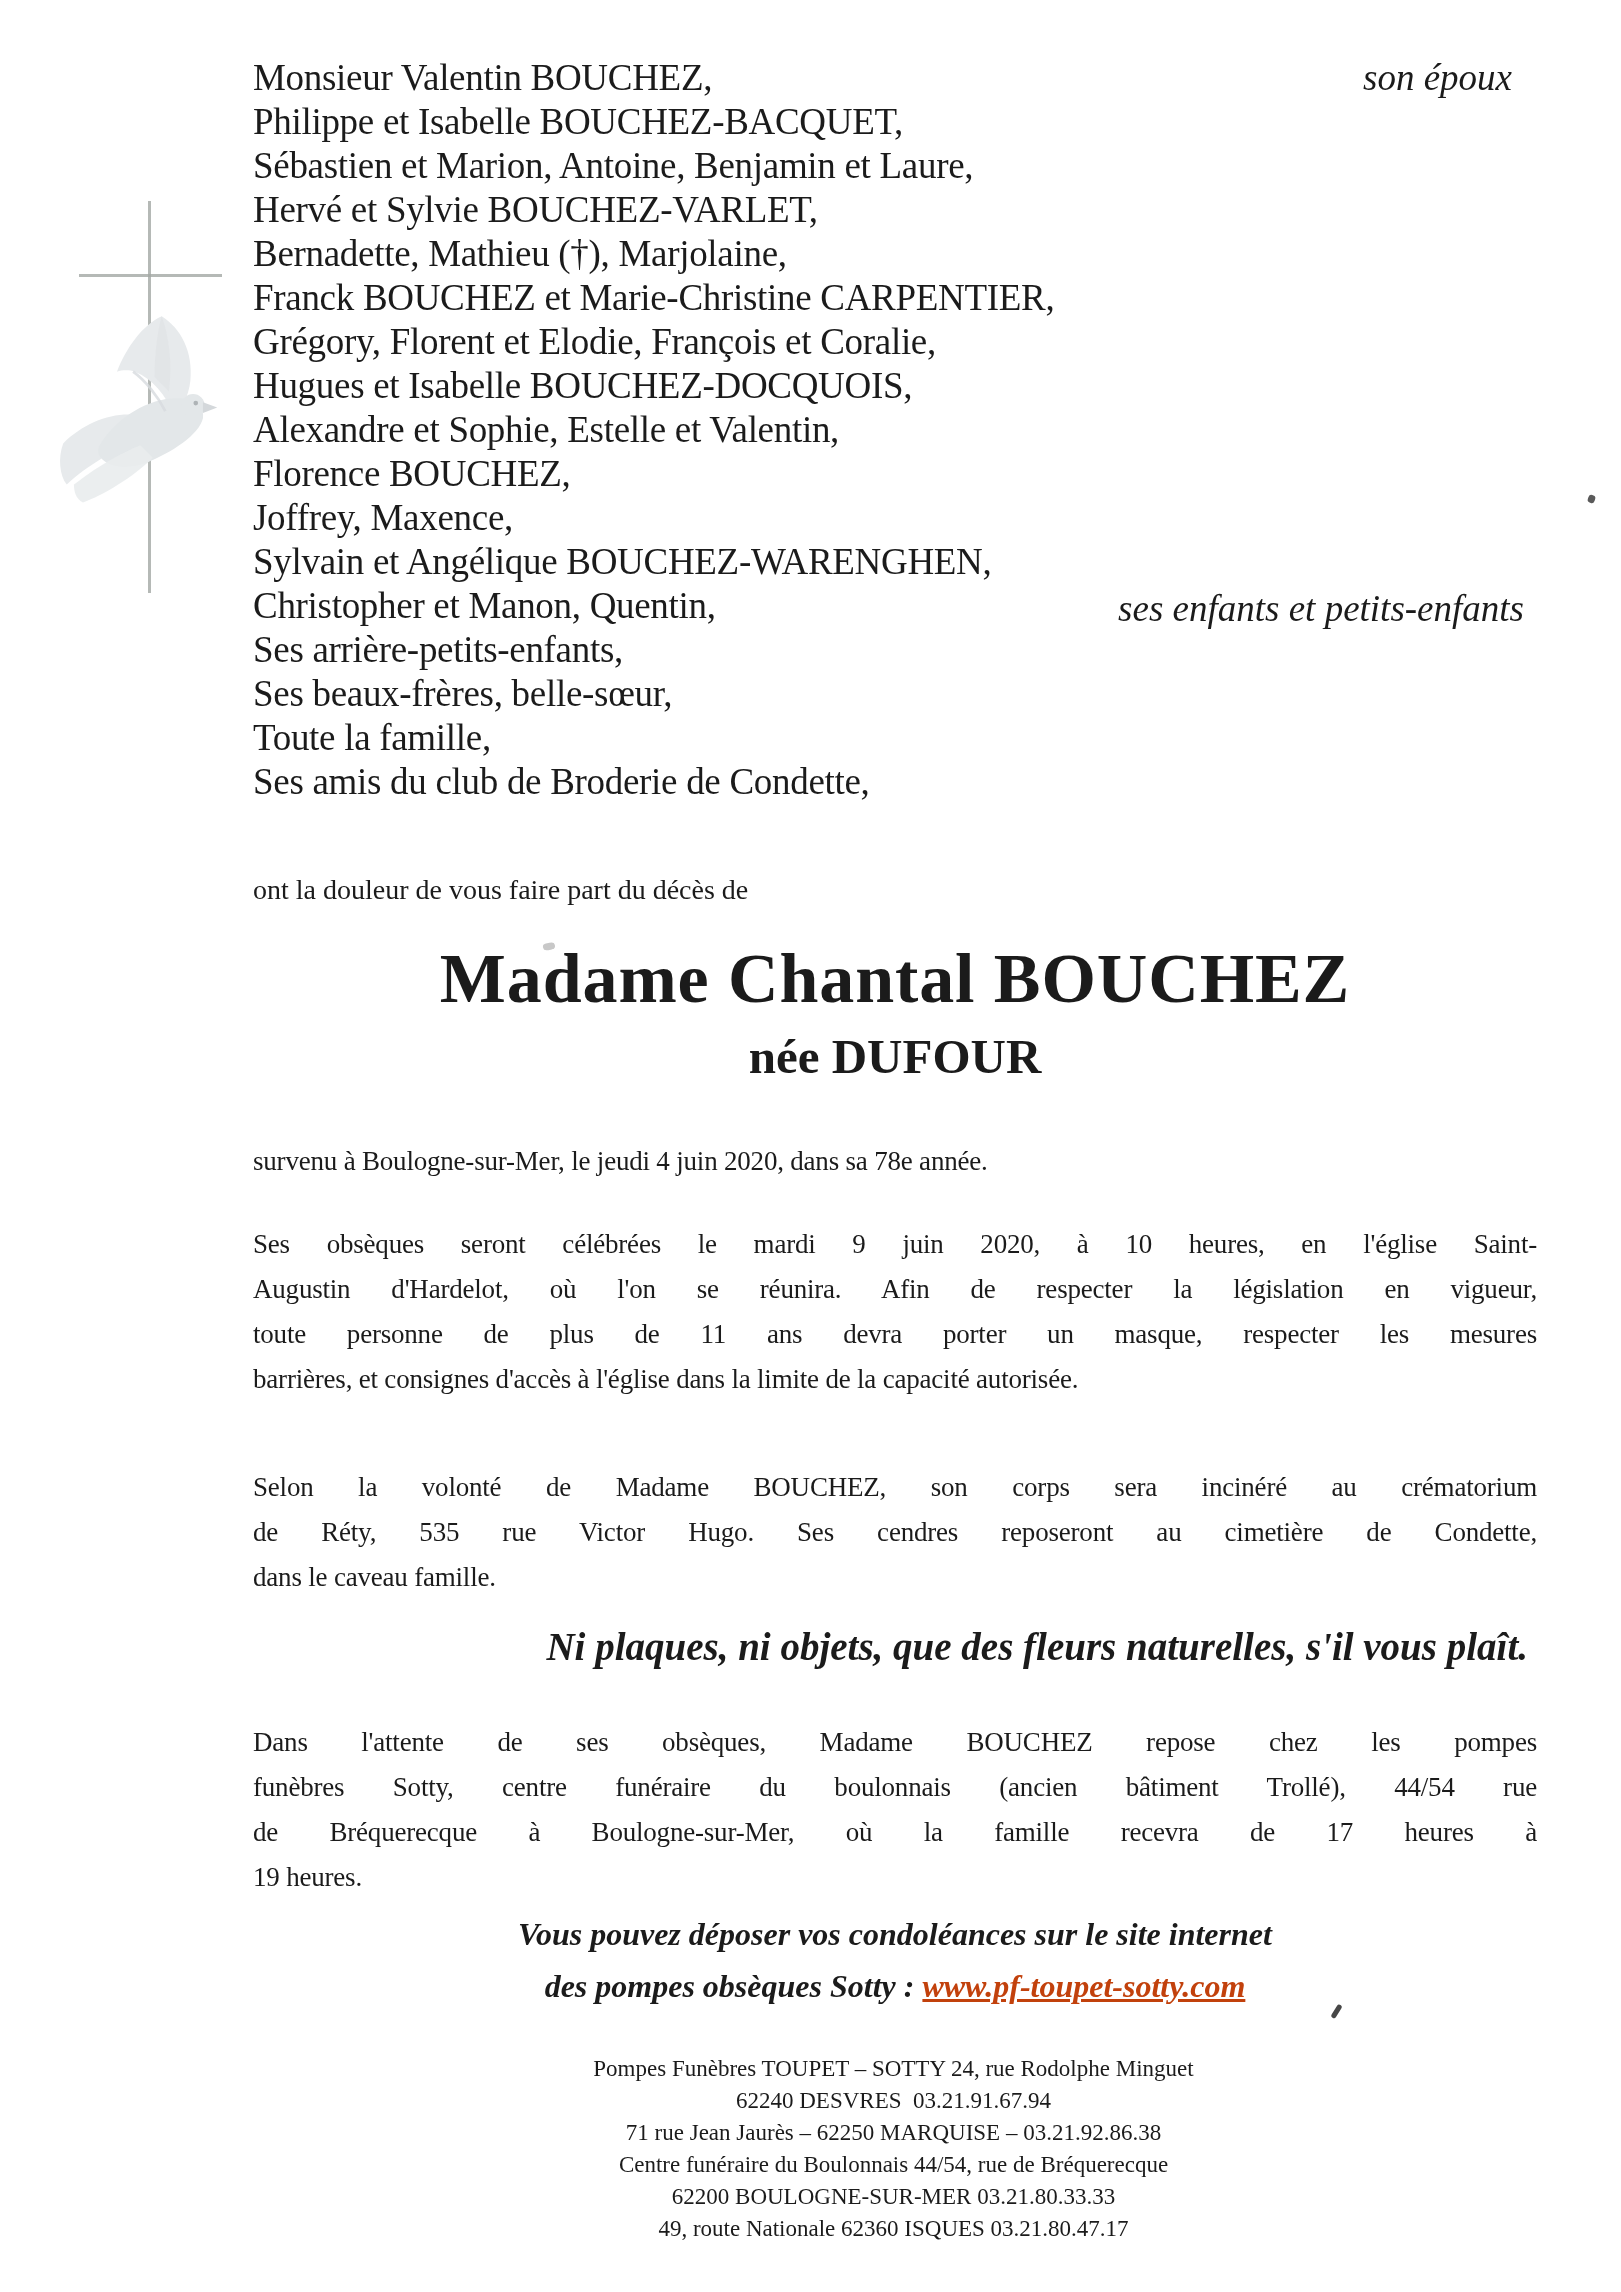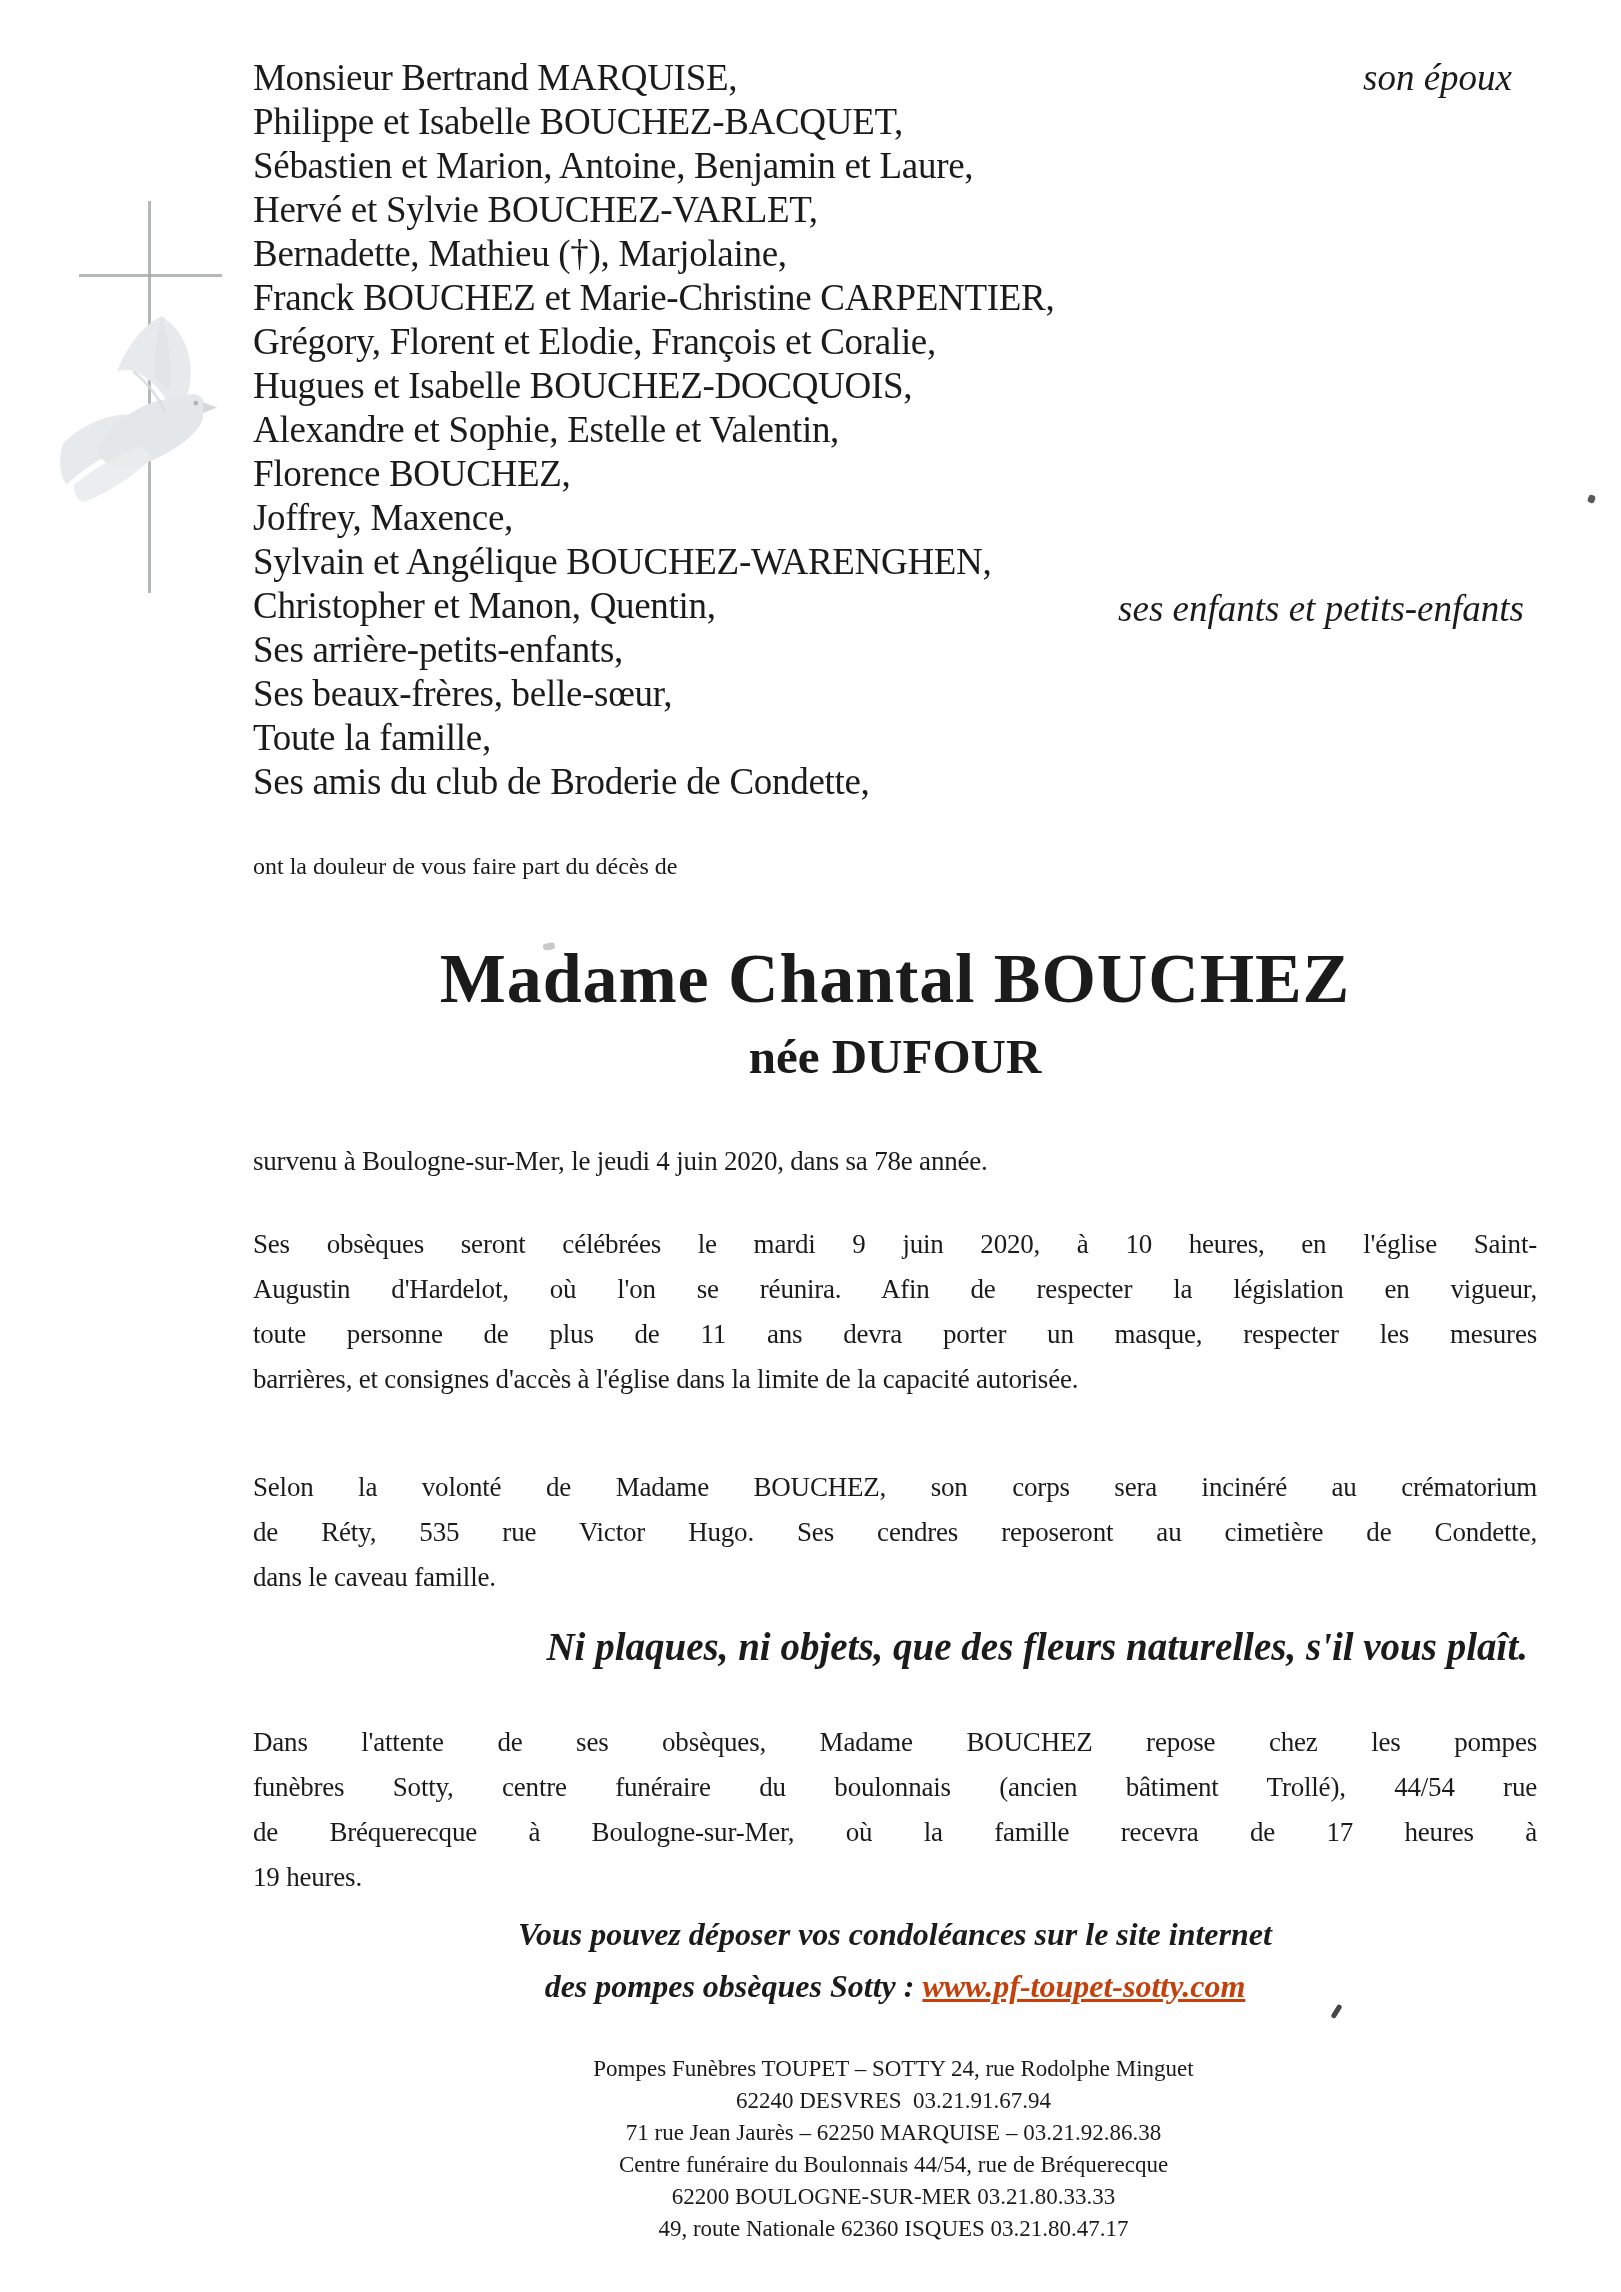--- a/index.html
+++ b/index.html
@@ -15,21 +15,21 @@
   
   .cross-v{position:absolute;left:148px;top:201px;width:2.7px;height:392px;background:#a2a8a4;opacity:.8;}
   .cross-h{position:absolute;left:79px;top:274px;width:143px;height:2.7px;background:#a2a8a4;opacity:.8;}
   .dove{position:absolute;left:47px;top:309px;width:199px;height:215px;}
   
   .family{position:absolute;left:253px;top:56px;font-size:37px;line-height:44px;letter-spacing:-0.3px;white-space:nowrap;}
   .credit{position:absolute;font-style:italic;font-size:37px;white-space:nowrap;}
   .credit.spouse{top:56px;right:109px;}
   .credit.children{top:587px;right:97px;}
   
-  .intro{position:absolute;left:253px;top:853px;font-size:24px;white-space:nowrap;text-align:right;}
+  .intro{position:absolute;left:253px;top:874px;font-size:28px;white-space:nowrap;text-align:right;}
   
   .title-block{position:absolute;left:253px;top:940px;width:1284px;text-align:center;}
   .deceased{font-weight:bold;font-size:70px;line-height:77px;letter-spacing:0.9px;}
   .maiden{font-weight:bold;font-size:49px;line-height:54px;margin-top:12.5px;}
   
   .para{position:absolute;left:253px;width:1284px;font-size:27px;line-height:45px;letter-spacing:-0.2px;}
   .para .jline{text-align:justify;text-align-last:justify;}
   .para .jline.last{text-align:left;text-align-last:left;}
   .p1{top:1139px;}
   .p2{top:1222px;}
@@ -73,21 +73,21 @@
     <path d="M174 104 L190 110 L174 116 Z" fill="#d4d8db"></path>
     <circle cx="166" cy="105" r="2.6" fill="#aeb3b6"></circle>
 
     <path d="M30 196 C52 178 84 160 104 152 L118 166 C96 188 62 208 40 216 C32 212 30 204 30 196 Z" fill="#e9eced" opacity="0.9"></path>
 
     <path d="M96 70 C110 80 124 98 132 114" stroke="#d7dbde" stroke-width="3" fill="none" opacity="0.8"></path>
     <path d="M40 160 C60 146 84 134 100 128" stroke="#dcе0e3" stroke-width="3" fill="none" opacity="0.6"></path>
   </svg>
 
   <div class="family">
-    <div>Monsieur Bertrand MARQUISE,</div>
+    <div>Monsieur Valentin BOUCHEZ,</div>
     <div>Philippe et Isabelle BOUCHEZ-BACQUET,</div>
     <div>Sébastien et Marion, Antoine, Benjamin et Laure,</div>
     <div>Hervé et Sylvie BOUCHEZ-VARLET,</div>
     <div>Bernadette, Mathieu (†), Marjolaine,</div>
     <div>Franck BOUCHEZ et Marie-Christine CARPENTIER,</div>
     <div>Grégory, Florent et Elodie, François et Coralie,</div>
     <div>Hugues et Isabelle BOUCHEZ-DOCQUOIS,</div>
     <div>Alexandre et Sophie, Estelle et Valentin,</div>
     <div>Florence BOUCHEZ,</div>
     <div>Joffrey, Maxence,</div>

